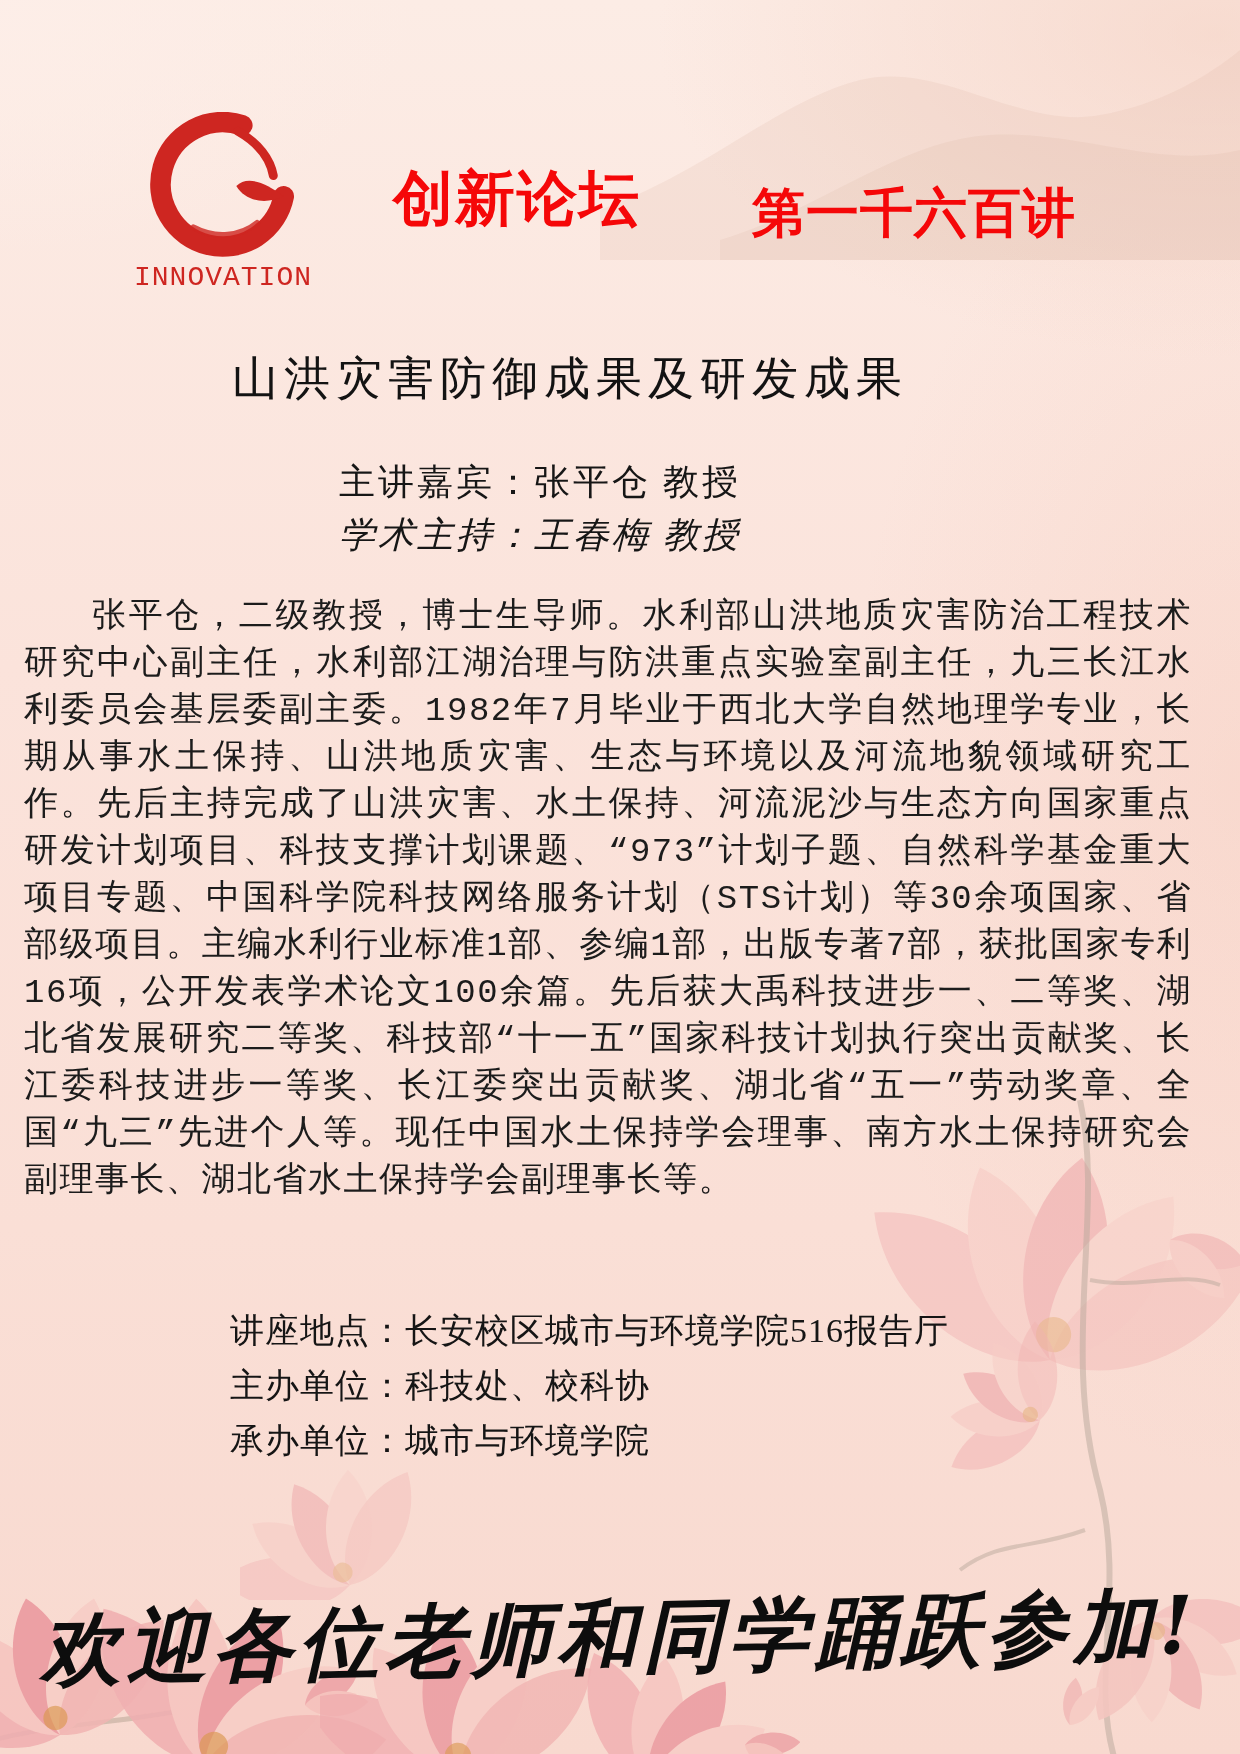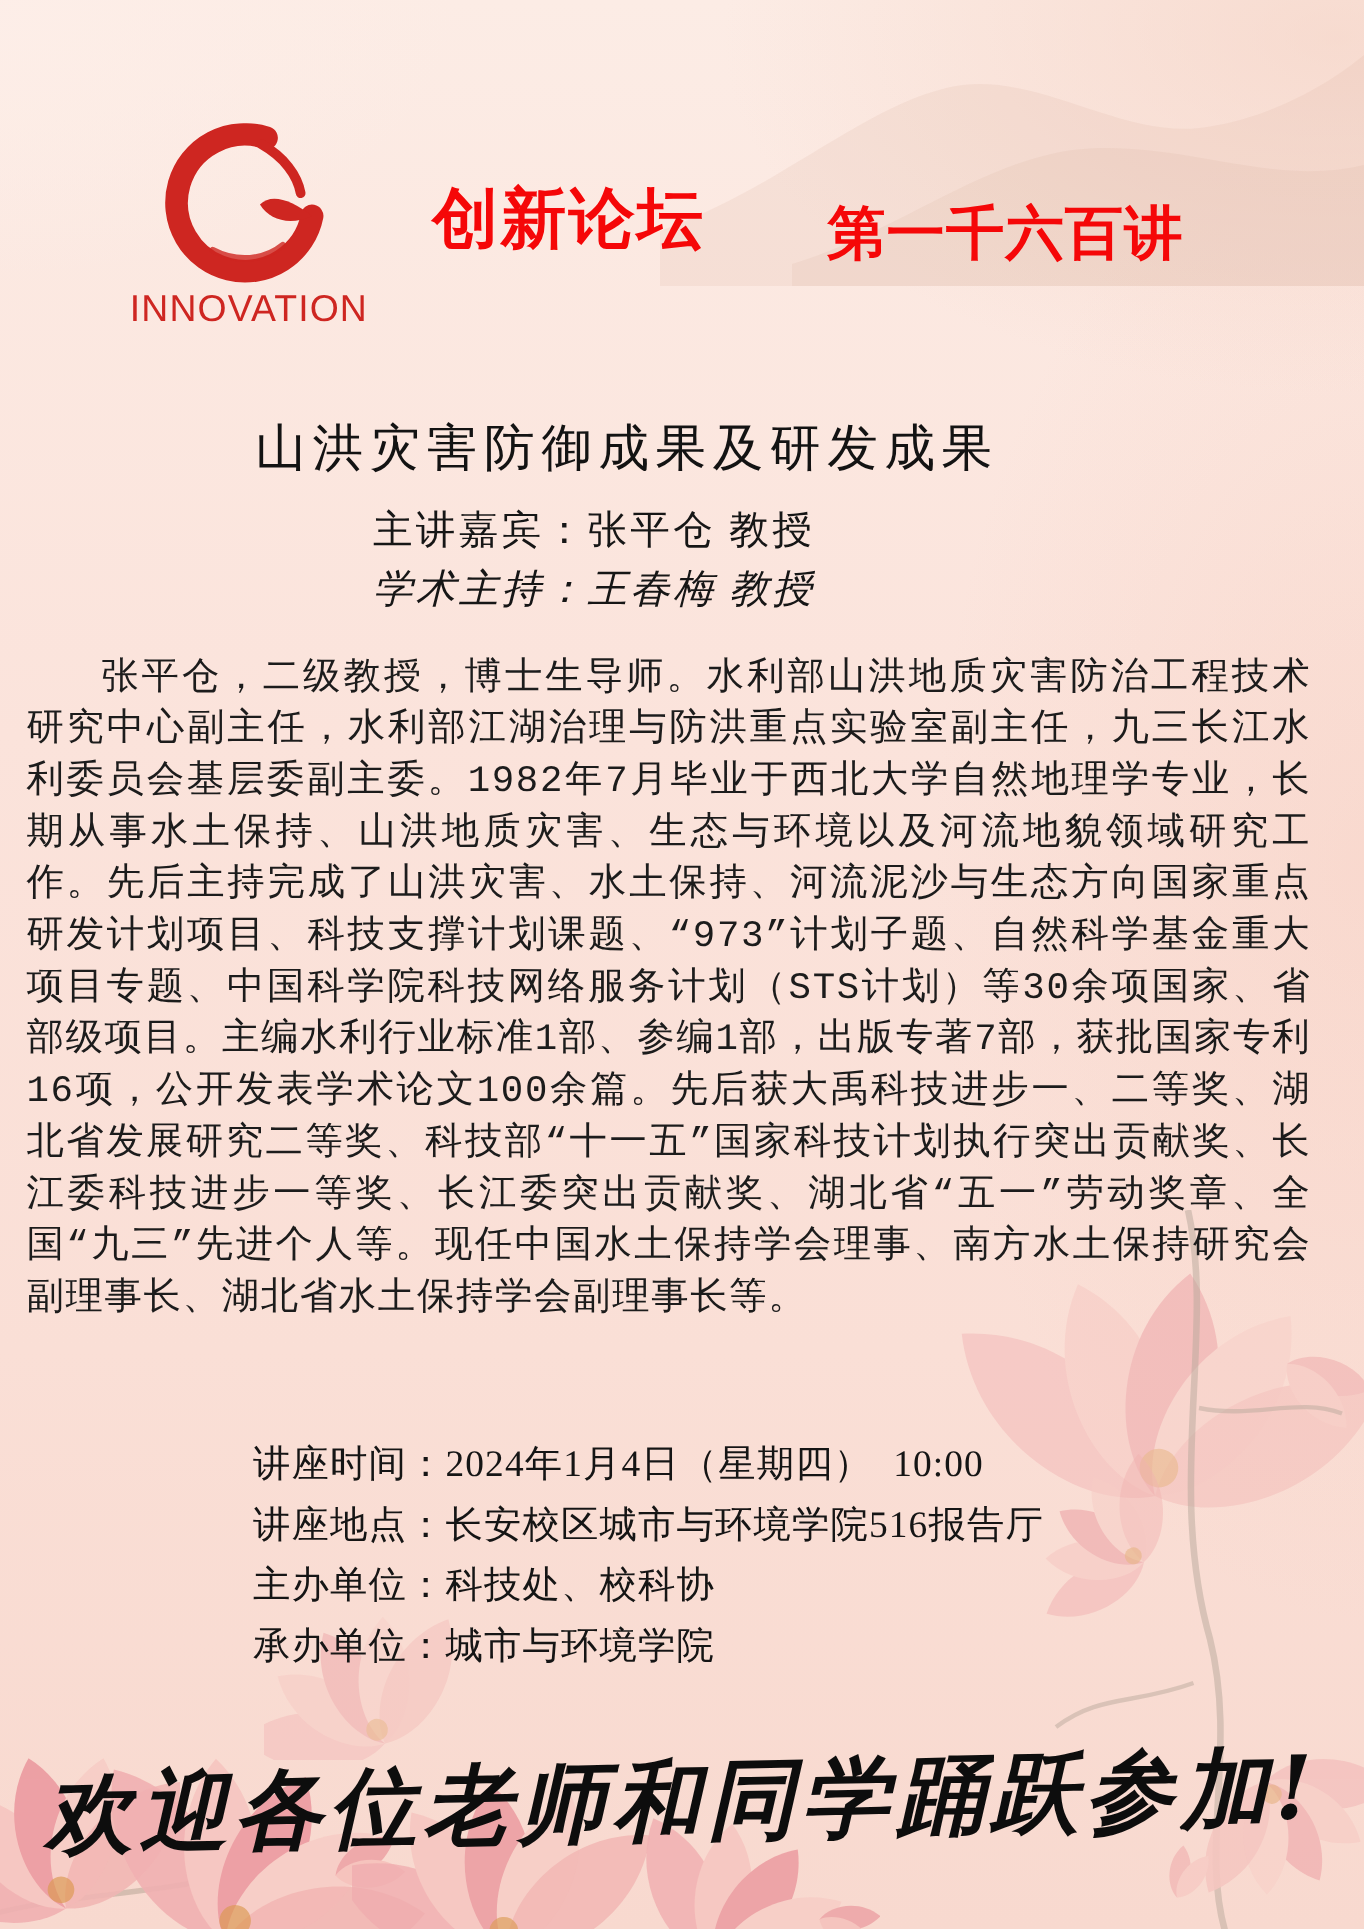--- a/index.html
+++ b/index.html
@@ -20,22 +20,22 @@
   }
 
   .deco { position: absolute; z-index: 1; pointer-events: none; }
   .txt  { position: absolute; z-index: 3; }
 
   
   .logo-wrap { left: 118px; top: 112px; width: 210px; text-align: center; }
   .logo-mark { width: 148px; height: 148px; margin: 0 auto; display: block; }
   .logo-word {
     margin-top: 2px;
-    font-family: Liberation Sans, sans-serif;
-    font-size: 34px;
+    font-family: Liberation Mono, monospace;
+    font-size: 28px;
     letter-spacing: 1px;
     color: #ce2621;
     white-space: nowrap;
   }
   .forum-title {
     left: 393px; top: 150px;
     font-family: "Liberation Sans", sans-serif;
     font-weight: bold;
     font-size: 60px;
     line-height: 98px;
@@ -55,21 +55,20 @@
   }
 
   
   .lecture-title {
     left: 0; top: 348px; width: 1140px;
     text-align: center;
     font-size: 46px;
     letter-spacing: 6px;
     color: #131313;
     white-space: nowrap;
-    margin-top: 29px;
   }
   .guest-line, .host-line {
     left: 0; top: 458px; width: 1080px;
     text-align: center;
     font-size: 36px;
     letter-spacing: 3px;
     color: #161616;
     white-space: nowrap;
   }
   .host-line { top: 511px; font-style: italic; }
@@ -184,21 +183,20 @@
   <div class="txt session">第一千六百讲</div>
 
   <div class="txt lecture-title">山洪灾害防御成果及研发成果</div>
 
   <div class="txt guest-line"><span>主讲嘉宾：</span><span>张平仓  教授</span></div>
   <div class="txt host-line"><span>学术主持：</span><span>王春梅  教授</span></div>
 
   <div class="txt bio">张平仓，二级教授，博士生导师。水利部山洪地质灾害防治工程技术研究中心副主任，水利部江湖治理与防洪重点实验室副主任，九三长江水利委员会基层委副主委。1982年7月毕业于西北大学自然地理学专业，长期从事水土保持、山洪地质灾害、生态与环境以及河流地貌领域研究工作。先后主持完成了山洪灾害、水土保持、河流泥沙与生态方向国家重点研发计划项目、科技支撑计划课题、“973”计划子题、自然科学基金重大项目专题、中国科学院科技网络服务计划（STS计划）等30余项国家、省部级项目。主编水利行业标准1部、参编1部，出版专著7部，获批国家专利16项，公开发表学术论文100余篇。先后获大禹科技进步一、二等奖、湖北省发展研究二等奖、科技部“十一五”国家科技计划执行突出贡献奖、长江委科技进步一等奖、长江委突出贡献奖、湖北省“五一”劳动奖章、全国“九三”先进个人等。现任中国水土保持学会理事、南方水土保持研究会副理事长、湖北省水土保持学会副理事长等。</div>
 
   <div class="txt details">
-    <div class="detail-row"><span>讲座时间：</span><span>2024年1月4日（星期四）  10:00</span></div>
     <div class="detail-row"><span>讲座地点：</span><span>长安校区城市与环境学院516报告厅</span></div>
     <div class="detail-row"><span>主办单位：</span><span>科技处、校科协</span></div>
     <div class="detail-row"><span>承办单位：</span><span>城市与环境学院</span></div>
   </div>
 
   <div class="txt welcome">欢迎各位老师和同学踊跃参加!</div>
 
 </div>
 
 </body></html>

